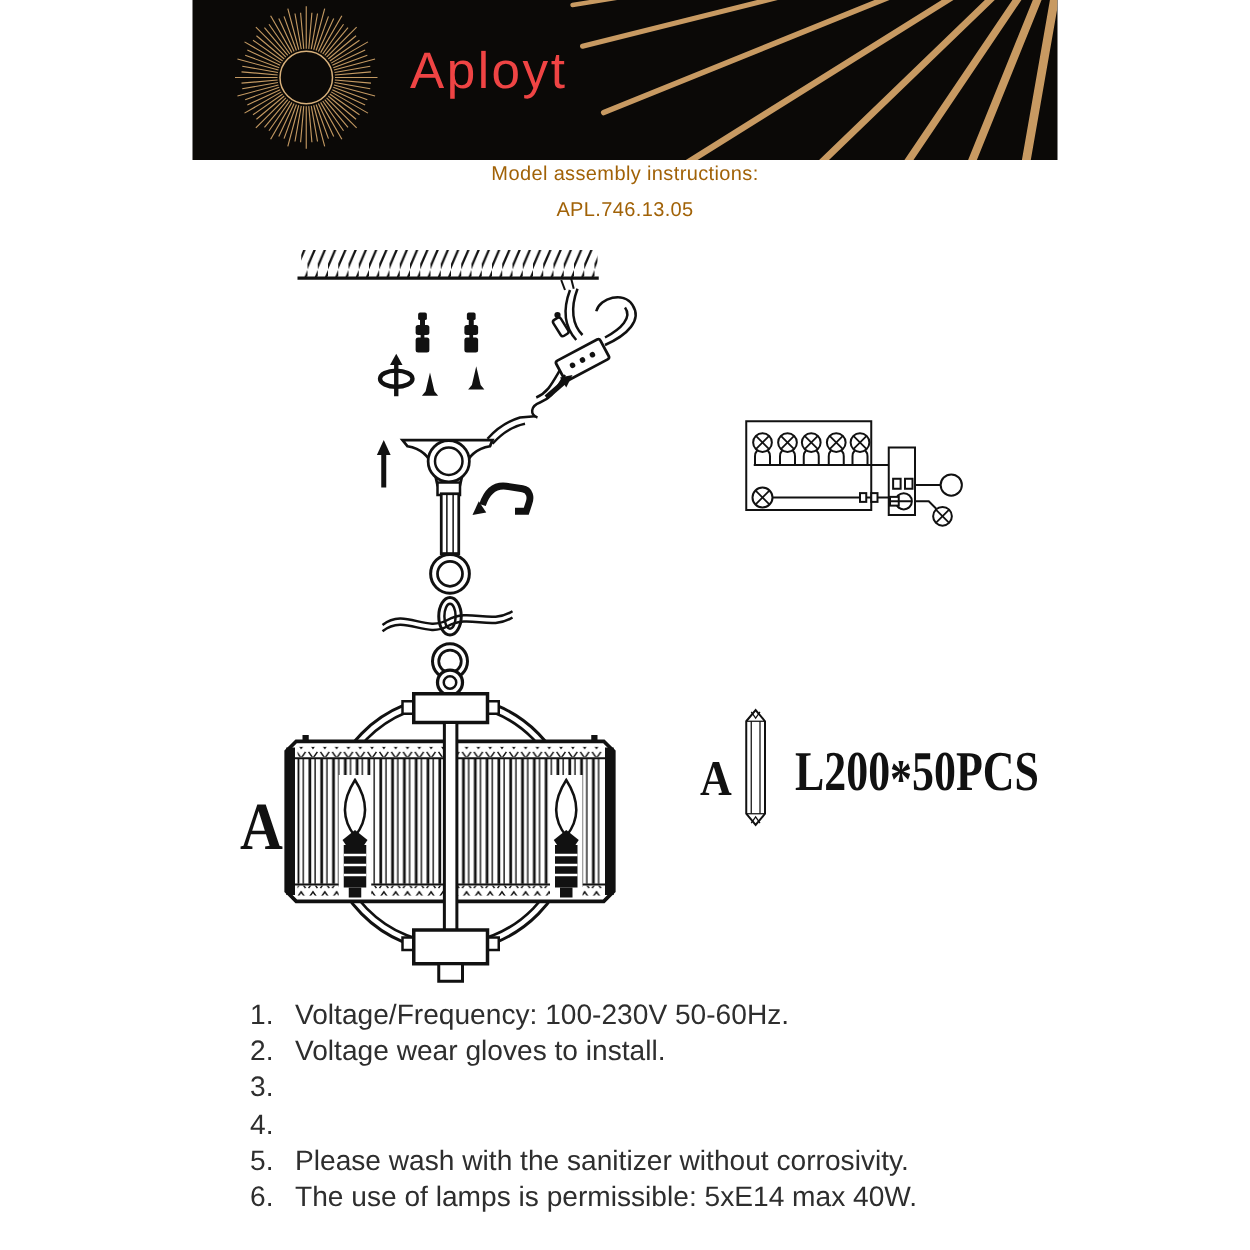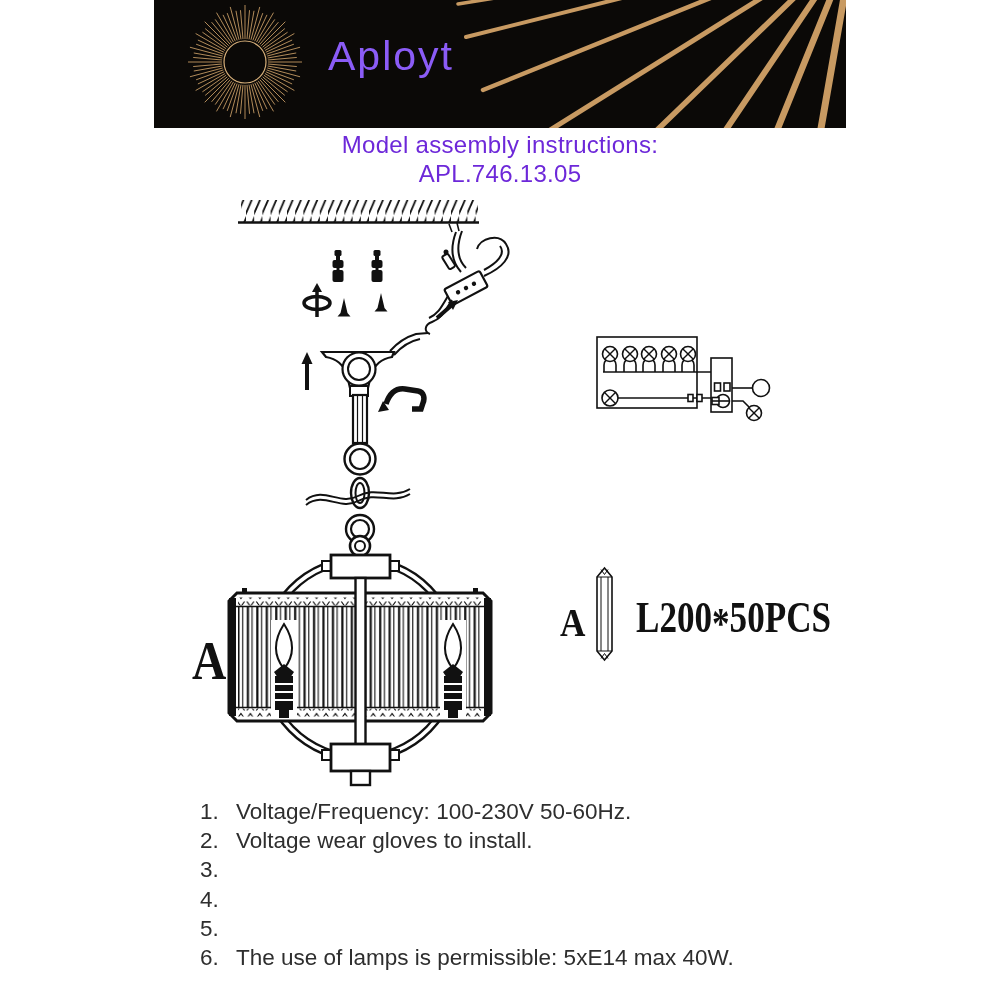--- a/index.html
+++ b/index.html
@@ -1,25 +1,25 @@
 <!DOCTYPE html>
 <html><head>
 <meta charset="utf-8">
 <style>
   html,body{margin:0;padding:0;background:#ffffff;}
   .page{position:relative;width:1000px;height:1000px;background:#ffffff;overflow:hidden;
         font-family:"Liberation Sans",sans-serif;color:#2e2e2e;}
   
   .band{position:absolute;left:154px;top:0;width:692px;height:128px;background:#0b0907;overflow:hidden;}
   .brand{position:absolute;left:174px;top:33px;font-size:41px;font-weight:400;
-         color:#8b5cf6;letter-spacing:2px;font-family:"Liberation Sans",sans-serif;}
+         color:#ef4444;letter-spacing:2px;font-family:"Liberation Sans",sans-serif;}
   .band svg{position:absolute;left:0;top:0;}
   
-  .title-line{position:absolute;left:154px;width:692px;text-align:center;font-size:24px;
-              letter-spacing:.3px;color:#6d28d9;}
+  .title-line{position:absolute;left:154px;width:692px;text-align:center;font-size:16px;
+              letter-spacing:.3px;color:#a16207;}
   .t1{top:131px;} .t2{top:160px;}
   
   .serifA{position:absolute;font-family:"Liberation Serif","DejaVu Serif",serif;font-weight:bold;
           color:#111;transform:scaleX(.88);transform-origin:left top;line-height:1;}
   .labelA-left{left:192px;top:634px;font-size:54px;}
   .labelA-legend{left:560px;top:603px;font-size:40px;}
   .legend-spec{position:absolute;left:636px;top:595px;font-size:45px;line-height:1;
                font-family:"Liberation Serif","DejaVu Serif",serif;font-weight:bold;color:#111;
                transform:scaleX(.78);transform-origin:left top;white-space:nowrap;}
   .legend-spec .star{display:inline-block;position:relative;top:.13em;}
@@ -334,20 +334,21 @@
       <span>Voltage wear gloves to install.</span>
     </div>
     <div class="instr-row">
       <span class="num">3.</span>
     </div>
     <div class="instr-row">
       <span class="num">4.</span>
     </div>
     <div class="instr-row">
       <span class="num">5.</span>
+      <span>Please wash with the sanitizer without corrosivity.</span>
     </div>
     <div class="instr-row">
       <span class="num">6.</span>
       <span>The use of lamps is permissible: 5xE14 max 40W.</span>
     </div>
   </div>
 
 </div>
 
 </body></html>

